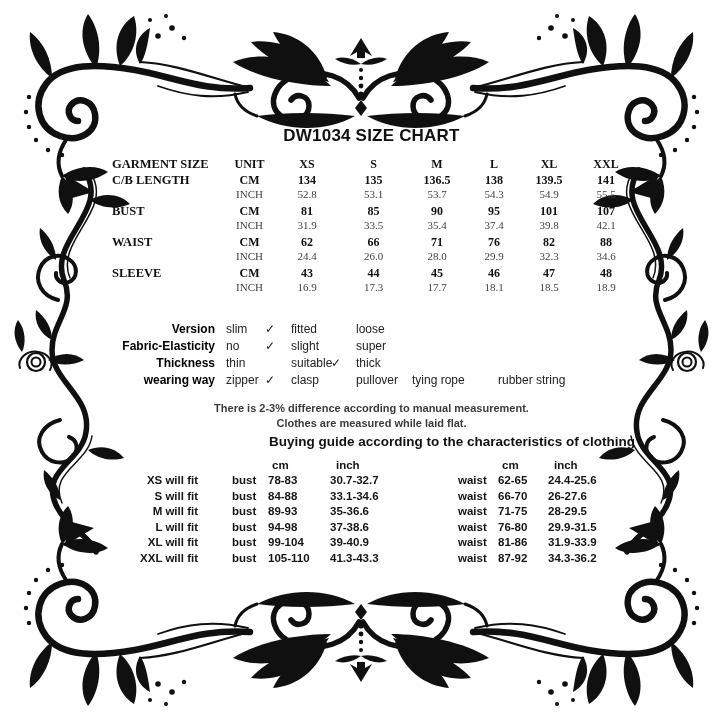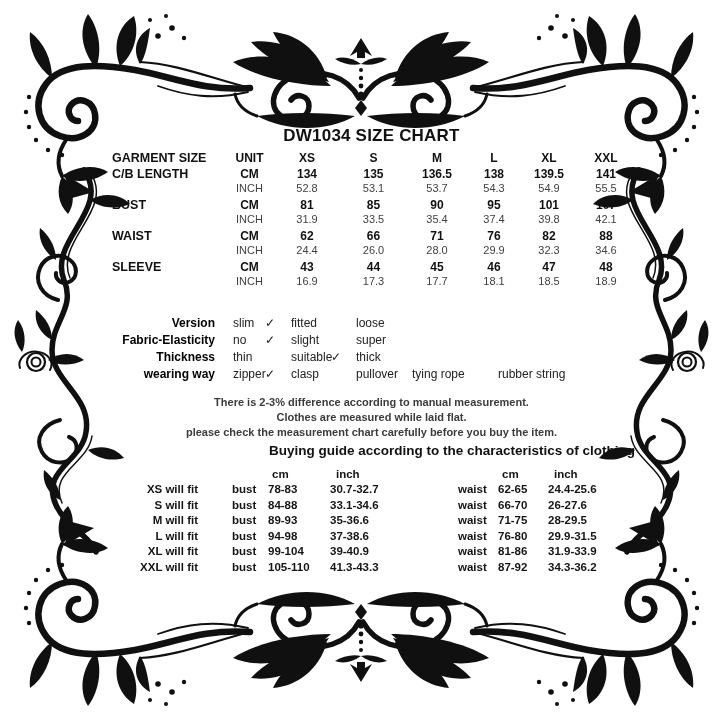--- a/index.html
+++ b/index.html
@@ -9,32 +9,32 @@
   }
   .border-svg { position:absolute; left:0; top:0; width:723px; height:720px; }
   .stk { fill:none; stroke:#101010; stroke-linecap:round; }
   .fil { fill:#101010; stroke:none; }
 
   .content { position:absolute; left:108px; top:126px; width:527px; }
 
   .title { text-align:center; font-weight:bold; font-size:17px; line-height:20px; letter-spacing:.2px; }
   .subtitle { text-align:center; font-weight:bold; font-size:12px; line-height:15px; margin-top:3px; }
 
-  .size-table { margin-top:5px; }
+  .size-table { margin-top:11px;font-family:Liberation Serif, serif; }
   .st-row { display:grid; grid-template-columns:117px 49px 66px 67px 60px 54px 56px 58px; height:15.5px; align-items:baseline; }
   .st-row .c { text-align:center; font-size:12px; }
   .st-row .lbl { text-align:left; font-weight:bold; font-size:12.5px; padding-left:4px; }
   .st-head .c { font-weight:bold; }
   .bold-row .c { font-weight:bold; }
   .inch-row .c { font-weight:normal; font-size:11px; color:#3f3f3f; }
 
   .chars { margin-top:25px; }
   .ch-row { display:grid; grid-template-columns:107px 48px 20px 46px 22px 57px 84px 143px; height:17px; font-size:12px; color:#222; align-items:baseline; }
   .ch-label { font-weight:bold; color:#000000; text-align:right; }
-  .ch-opt1 { padding-left:18px; }
+  .ch-opt1 { padding-left:11px; }
   .ch-chk  { padding-left:2px; }
   .ch-opt2 { padding-left:8px; }
   .ch-opt3 { padding-left:5px; }
   .ch-opt4 { padding-left:4px; }
   .ch-opt5 { padding-left:6px; }
 
   .notes { margin-top:11px; text-align:center; font-size:11px; color:#3b3b3b; line-height:15px;font-weight:bold; }
   .guide-heading { margin-top:2px; text-align:right; font-weight:bold; font-size:13.5px; line-height:18px; color:#111; }
 
   .guide { margin-top:8px; font-weight:bold; font-size:11.5px; color:#151515; }
@@ -269,21 +269,20 @@
         <div class="ch-chk"></div>
         <div class="ch-opt3">pullover</div>
         <div class="ch-opt4">tying rope</div>
         <div class="ch-opt5">rubber string</div>
       </div>
     </div>
 
     <div class="notes">
       <div>There is 2-3% difference according to manual measurement.</div>
       <div>Clothes are measured while laid flat.</div>
-      <div>please check the measurement chart carefully before you buy the item.</div>
     </div>
 
     <div class="guide-heading">Buying guide according to the characteristics of clothing</div>
 
     <div class="guide">
       <div class="g-row g-head">
         <div class="g-size"></div>
         <div class="g-part"></div>
         <div class="g-cm">cm</div>
         <div class="g-inch">inch</div>

